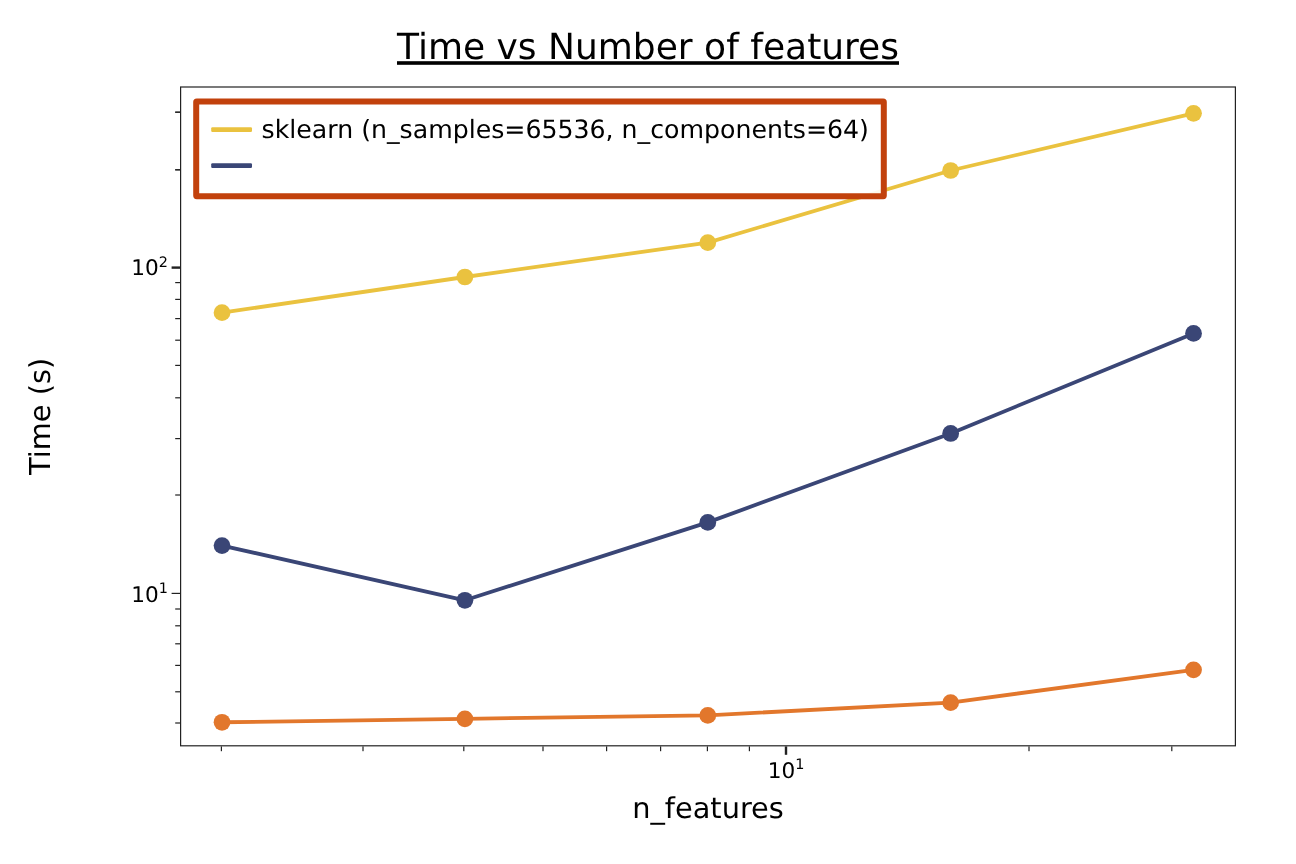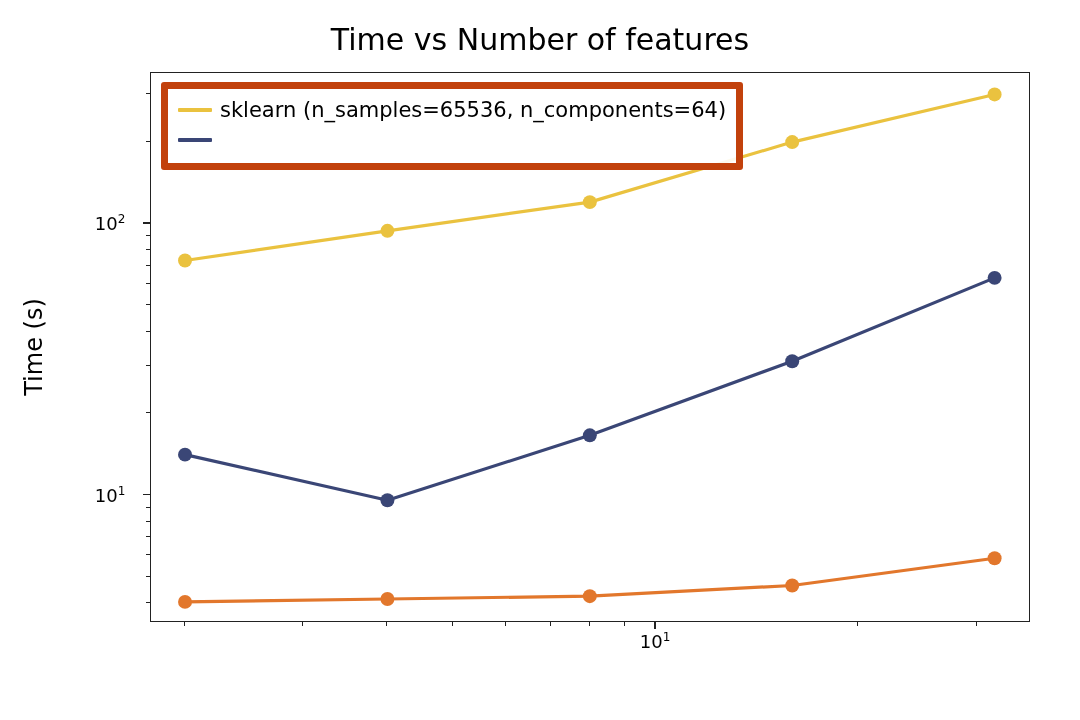--- a/index.html
+++ b/index.html
@@ -17,20 +17,21 @@
   }
   .title {
     position: absolute;
     top: 22px;
     left: 0;
     width: 1080px;
     text-align: center;
     font-size: 30px;
     font-weight: 400;
     color: #000;
+    text-decoration: underline;
   }
   .plot-area {
     position: absolute;
     left: 150px;
     top: 72px;
     width: 880px;
     height: 550px;
     border: 1.4px solid #222;
     box-sizing: border-box;
   }
@@ -55,36 +56,36 @@
     transform-origin: 0 0;
     transform: rotate(-90deg) translate(-100%, 0);
   }
   .tick-x, .tick-y {
     position: absolute;
     font-size: 18px;
     color: #000;
     font-family: "DejaVu Sans", Arial, sans-serif;
   }
   .tick-x { transform: translateX(-50%); }
-  .tick-y { transform: translateY(-50%); text-align: center; width: 60px; }
+  .tick-y { transform: translateY(-50%); text-align: right; width: 60px; }
   .tick-y sup, .tick-x sup { font-size: 12px; vertical-align: super; }
   .tick-mark-x, .tick-mark-y, .minor-x, .minor-y {
     position: absolute;
     background: #222;
   }
   .tick-mark-x { width: 1.4px; height: 7px; }
   .tick-mark-y { height: 1.4px; width: 7px; }
   .minor-x { width: 1px; height: 4px; }
   .minor-y { height: 1px; width: 4px; }
   .legend {
     position: absolute;
     left: 161px;
     top: 82px;
     background: rgba(255,255,255,0.9);
-    border: 7px solid #c2410c;
+    border: 5px solid #c2410c;
     border-radius: 3px;
     padding: 6px 10px 8px 10px;
     font-size: 21px;
     color: #000;
   }
   .legend-row {
     display: flex;
     align-items: center;
     height: 30px;
     gap: 8px;
@@ -102,20 +103,21 @@
     overflow: visible;
   }
 </style>
 </head>
 <body>
 
 <div class="figure">
   <div class="title">Time vs Number of features</div>
 
   <div class="ylabel">Time (s)</div>
+  <div class="xlabel">n_features</div>
 
   <div class="plot-area">
     <svg class="lines" viewBox="0 0 880 550" preserveAspectRatio="none">
         <path d="M34.10 188.23 L236.96 158.41 L439.82 129.60 L642.67 69.34 L845.53 21.51 " fill="none" stroke="#eac23f" stroke-width="3.2" stroke-linecap="round" stroke-linejoin="round"></path>
         <circle cx="34.10" cy="188.23" r="7" fill="#eac23f"></circle>
         <circle cx="236.96" cy="158.41" r="7" fill="#eac23f"></circle>
         <circle cx="439.82" cy="129.60" r="7" fill="#eac23f"></circle>
         <circle cx="642.67" cy="69.34" r="7" fill="#eac23f"></circle>
         <circle cx="845.53" cy="21.51" r="7" fill="#eac23f"></circle>
         <path d="M34.10 383.04 L236.96 428.79 L439.82 363.66 L642.67 289.27 L845.53 205.61 " fill="none" stroke="#3a4676" stroke-width="3.2" stroke-linecap="round" stroke-linejoin="round"></path>

